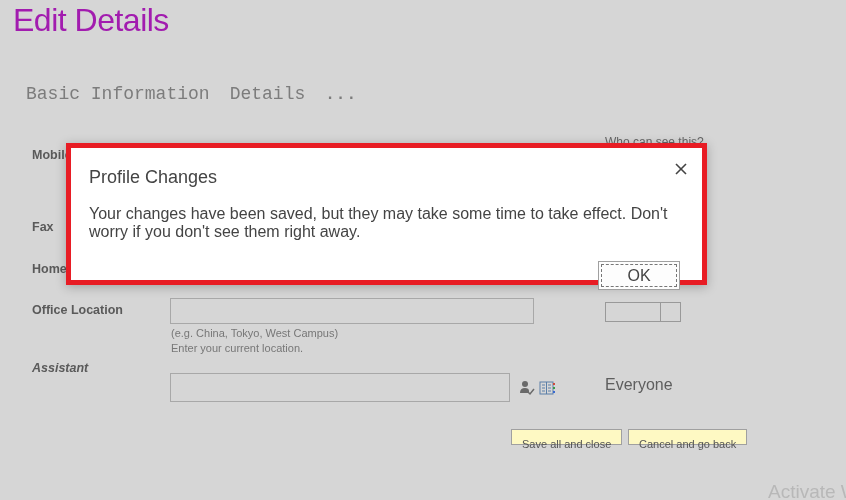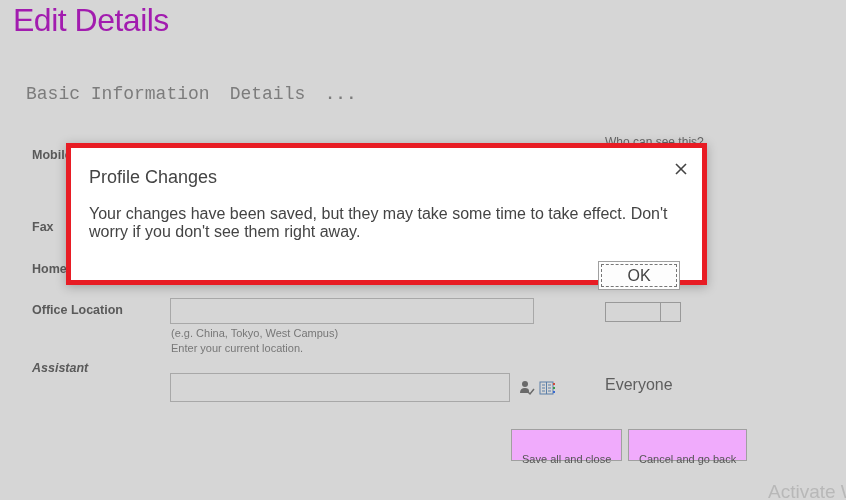--- a/index.html
+++ b/index.html
@@ -33,22 +33,22 @@
     font-family: "Liberation Sans", sans-serif;
   }
   .visibility-select {
     position: absolute; left: 605px; top: 302px; width: 76px; height: 20px;
     border: 1px solid #999; background: #d6d6d6;
   }
   .visibility-select .arrow-box { position: absolute; right: 0; top: 0; width: 20px; height: 100%; border-left: 1px solid #999; }
   .icons { position: absolute; left: 519px; top: 380px; display: flex; gap: 4px; align-items: center; }
   .everyone { position: absolute; left: 605px; top: 376px; font-size: 16px; color: #5e5e5e; font-family: "Liberation Sans", sans-serif; }
   .btn {
-    position: absolute; top: 429px; height: 16px; padding: 15px 10px;
-    border: 1px solid #a0a0a0; background: #f0abfc; color: #555;
+    position: absolute; top: 429px; height: 16px; padding: 0 10px;
+    border: 1px solid #a0a0a0; background: #fef9c3; color: #555;
     font-size: 11px; line-height: 28px; font-family: "Liberation Sans", sans-serif; cursor: pointer;
   }
   .watermark { position: absolute; left: 768px; top: 481px; font-size: 19px; color: #b8b8b8; font-family: "Liberation Sans", sans-serif; white-space: nowrap; }
 
   
   .dialog {
     position: absolute; left: 66px; top: 143px; width: 641px; height: 142px;
     background: #fff; border: 5px solid #e81c24;
     box-shadow: 0 2px 10px rgba(0,0,0,0.25);
   }

